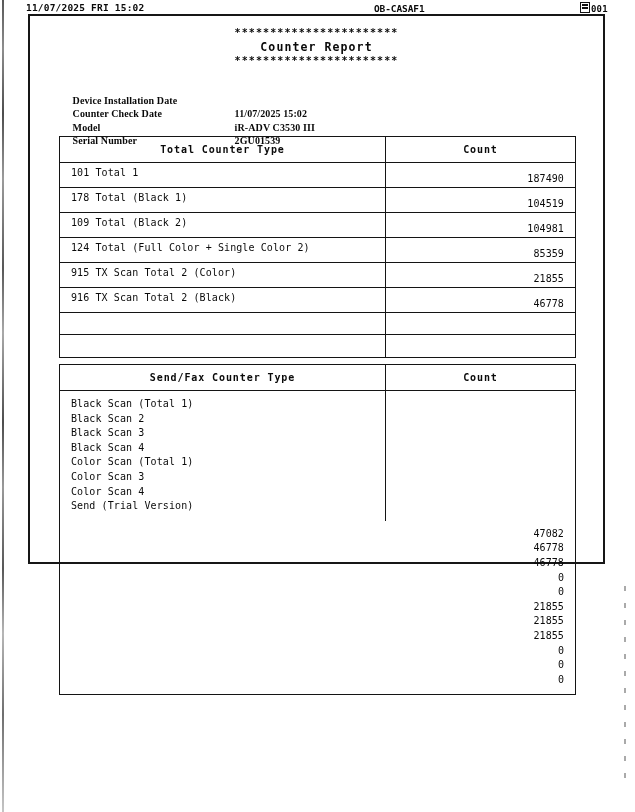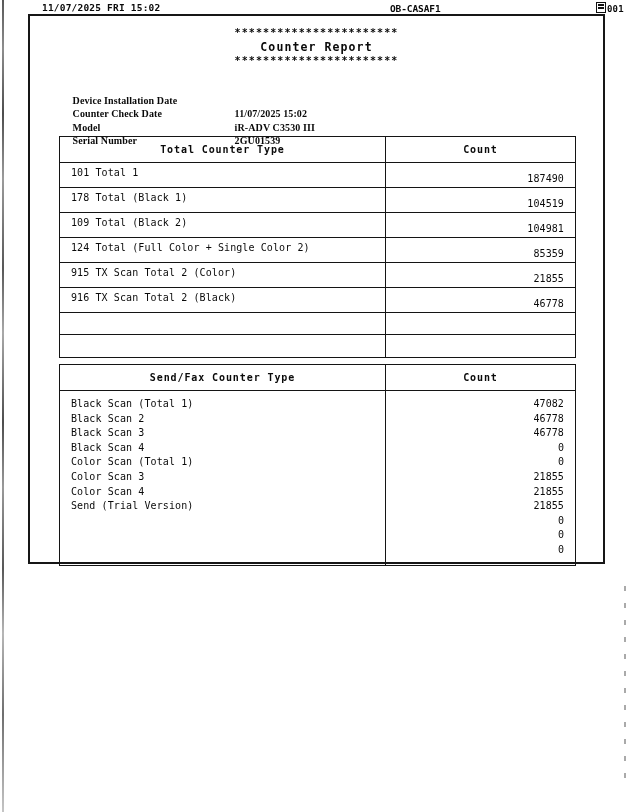--- a/index.html
+++ b/index.html
@@ -38,21 +38,20 @@
   }
 
   
   #fax-header {
     position: absolute;
     left: 0; top: 2px;
     width: 514px; height: 13px;
     font-size: 9.5px;
     letter-spacing: .2px;
     font-weight: bold;
-    margin-left: 16px;
   }
   #fax-date { position: absolute; left: 26px; top: 0; white-space: pre; }
   #fax-station { position: absolute; left: 374px; top: 1px; white-space: pre; letter-spacing: -.1px; }
   #fax-page-wrap { position: absolute; left: 580px; top: 0; white-space: pre; }
   #fax-page-glyph {
     display: inline-block;
     width: 8px; height: 9px;
     border: 1.4px solid #111;
     position: relative;
     vertical-align: -1px;
@@ -166,21 +165,21 @@
 
   
   #table-total .trow.data { height: 25px; }
   #table-total .trow.data .cell-type { align-items: flex-start; padding-top: 4px; }
   #table-total .trow.data .cell-count { align-items: flex-end; padding-bottom: 3px; }
   #table-total .trow.blank { height: 22px; }
   #table-total .trow.blank .cell-type,
   #table-total .trow.blank .cell-count { content: ""; }
 
   
-  #table-sendfax .body-block { display: flex; }
+  #table-sendfax .body-block { display: flex; flex-direction: column; }
   #table-sendfax .body-type {
     width: 326px;
     box-sizing: border-box;
     border-right: 1.6px solid #141414;
     padding: 6px 0 7px 11px;
   }
   #table-sendfax .body-count {
     flex: 1;
     box-sizing: border-box;
     padding: 6px 11px 7px 0;

